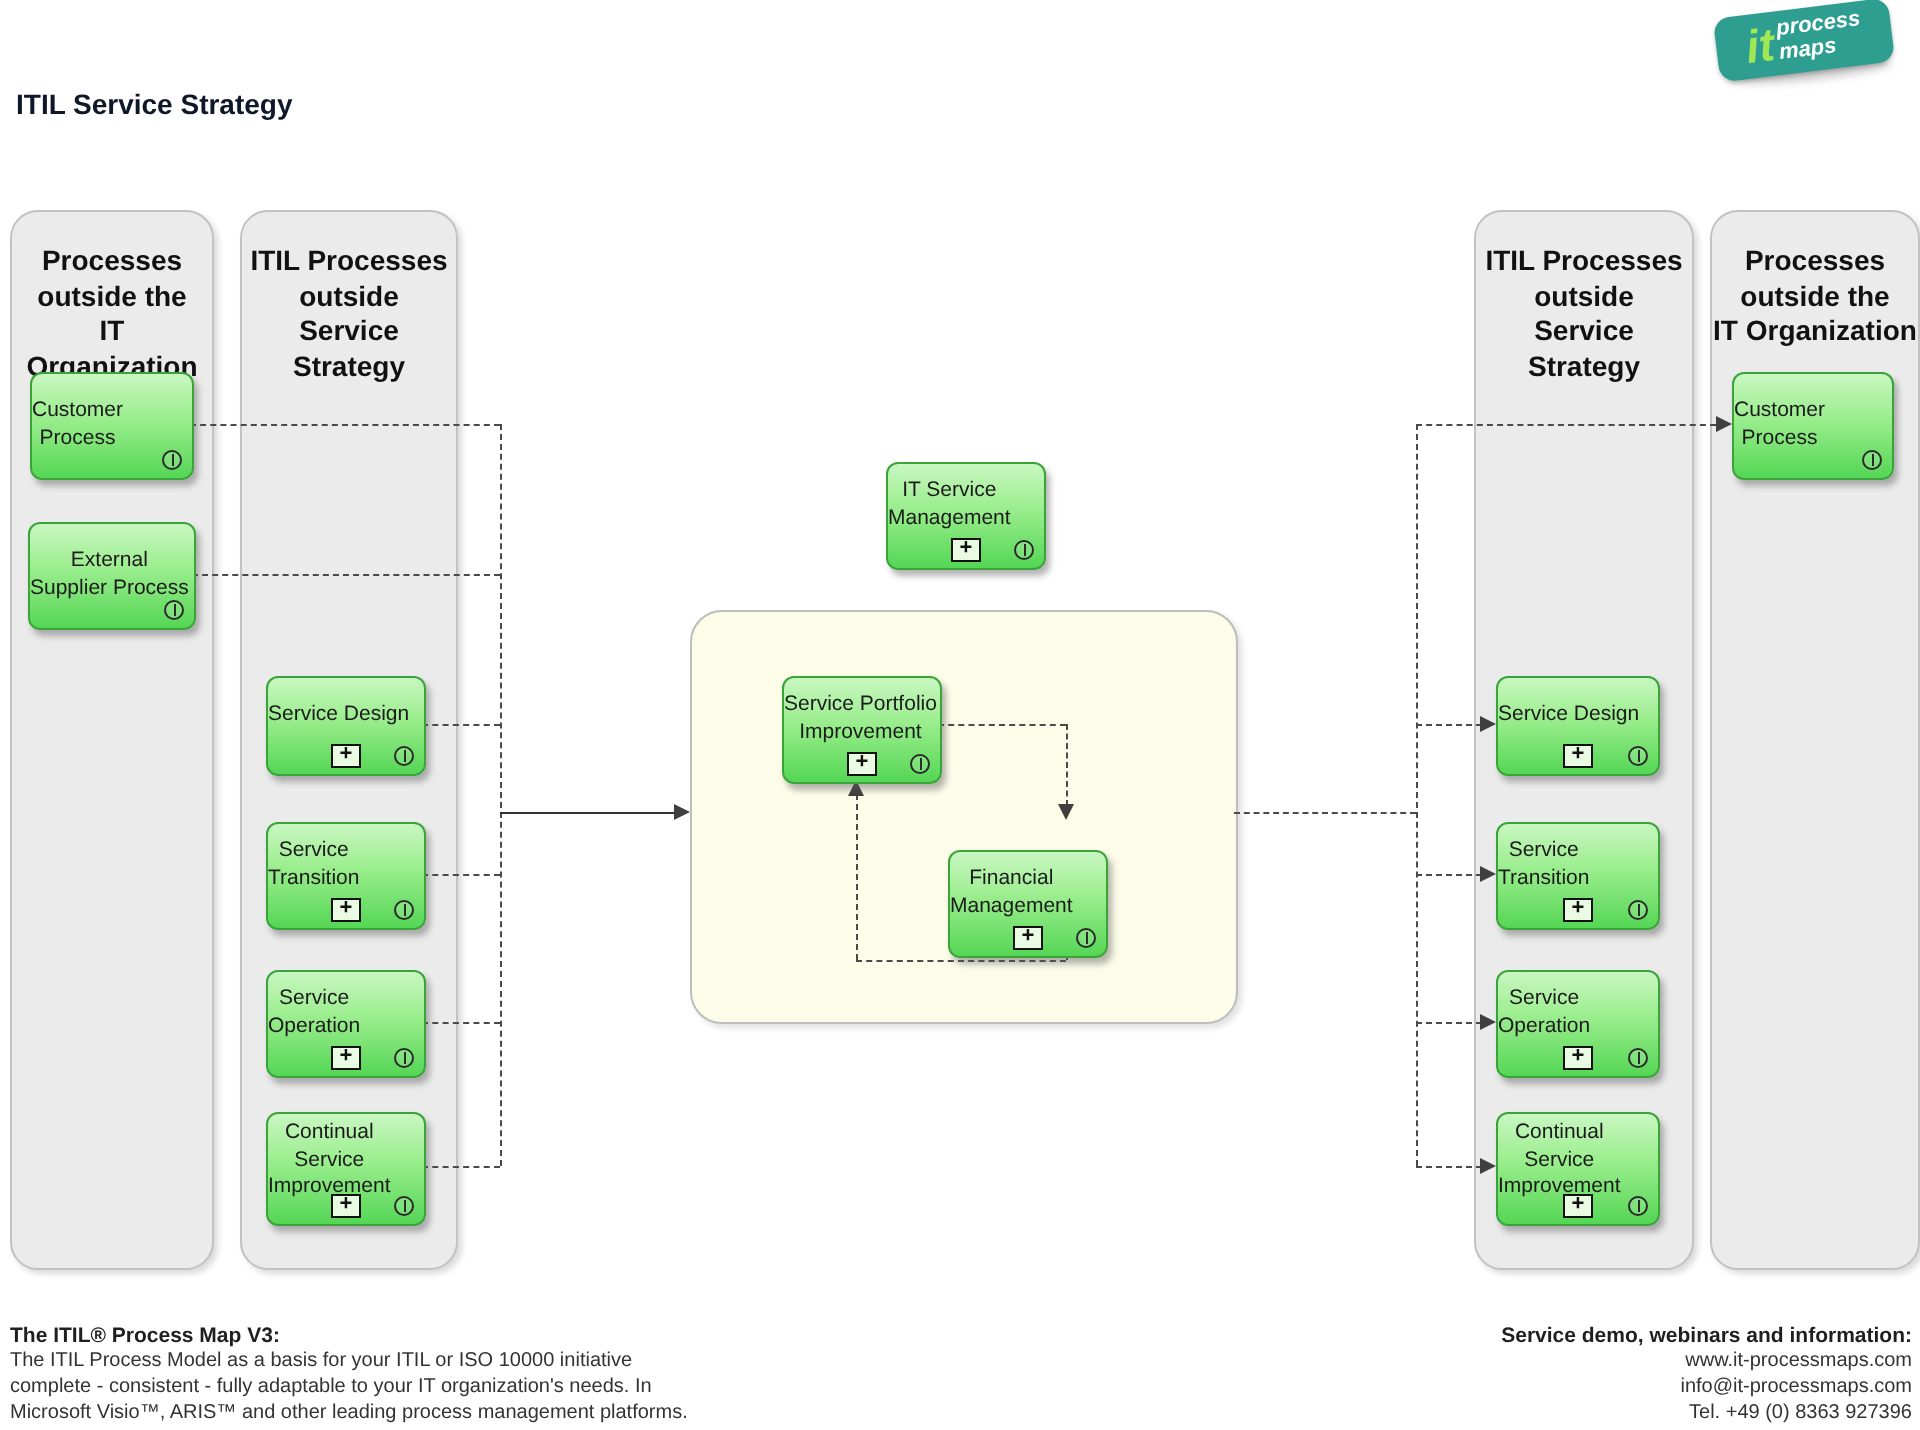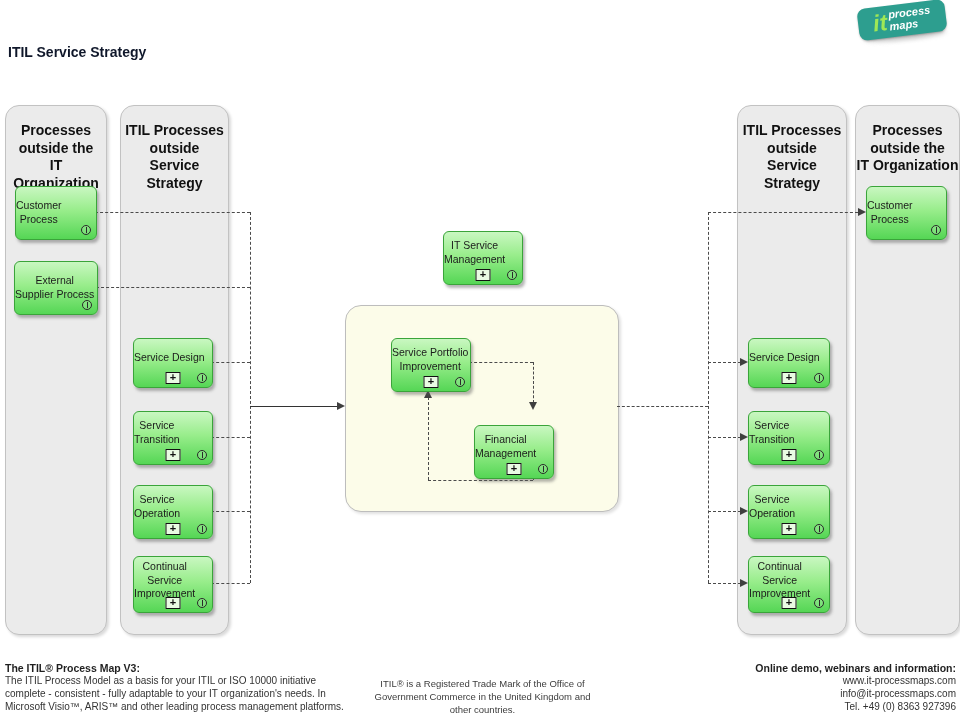--- a/index.html
+++ b/index.html
@@ -202,23 +202,20 @@
 Process</span>
     <span class="variant-icon"></span>
   </div>
 
   <div class="f-left">
     <div class="f-head">The ITIL® Process Map V3:</div>
     <div class="f-body">The ITIL Process Model as a basis for your ITIL or ISO 10000 initiative
 complete - consistent - fully adaptable to your IT organization's needs. In
 Microsoft Visio™, ARIS™ and other leading process management platforms.</div>
   </div>
-  <div class="f-center">ITIL® is a Registered Trade Mark of the Office of
-Government Commerce in the United Kingdom and
-other countries.</div>
   <div class="f-right">
-    <div class="f-head">Online demo, webinars and information:</div>
+    <div class="f-head">Service demo, webinars and information:</div>
     <div class="f-body">www.it-processmaps.com
 info@it-processmaps.com
 Tel. +49 (0) 8363 927396</div>
   </div>
 
 </div>
 
 </body></html>

